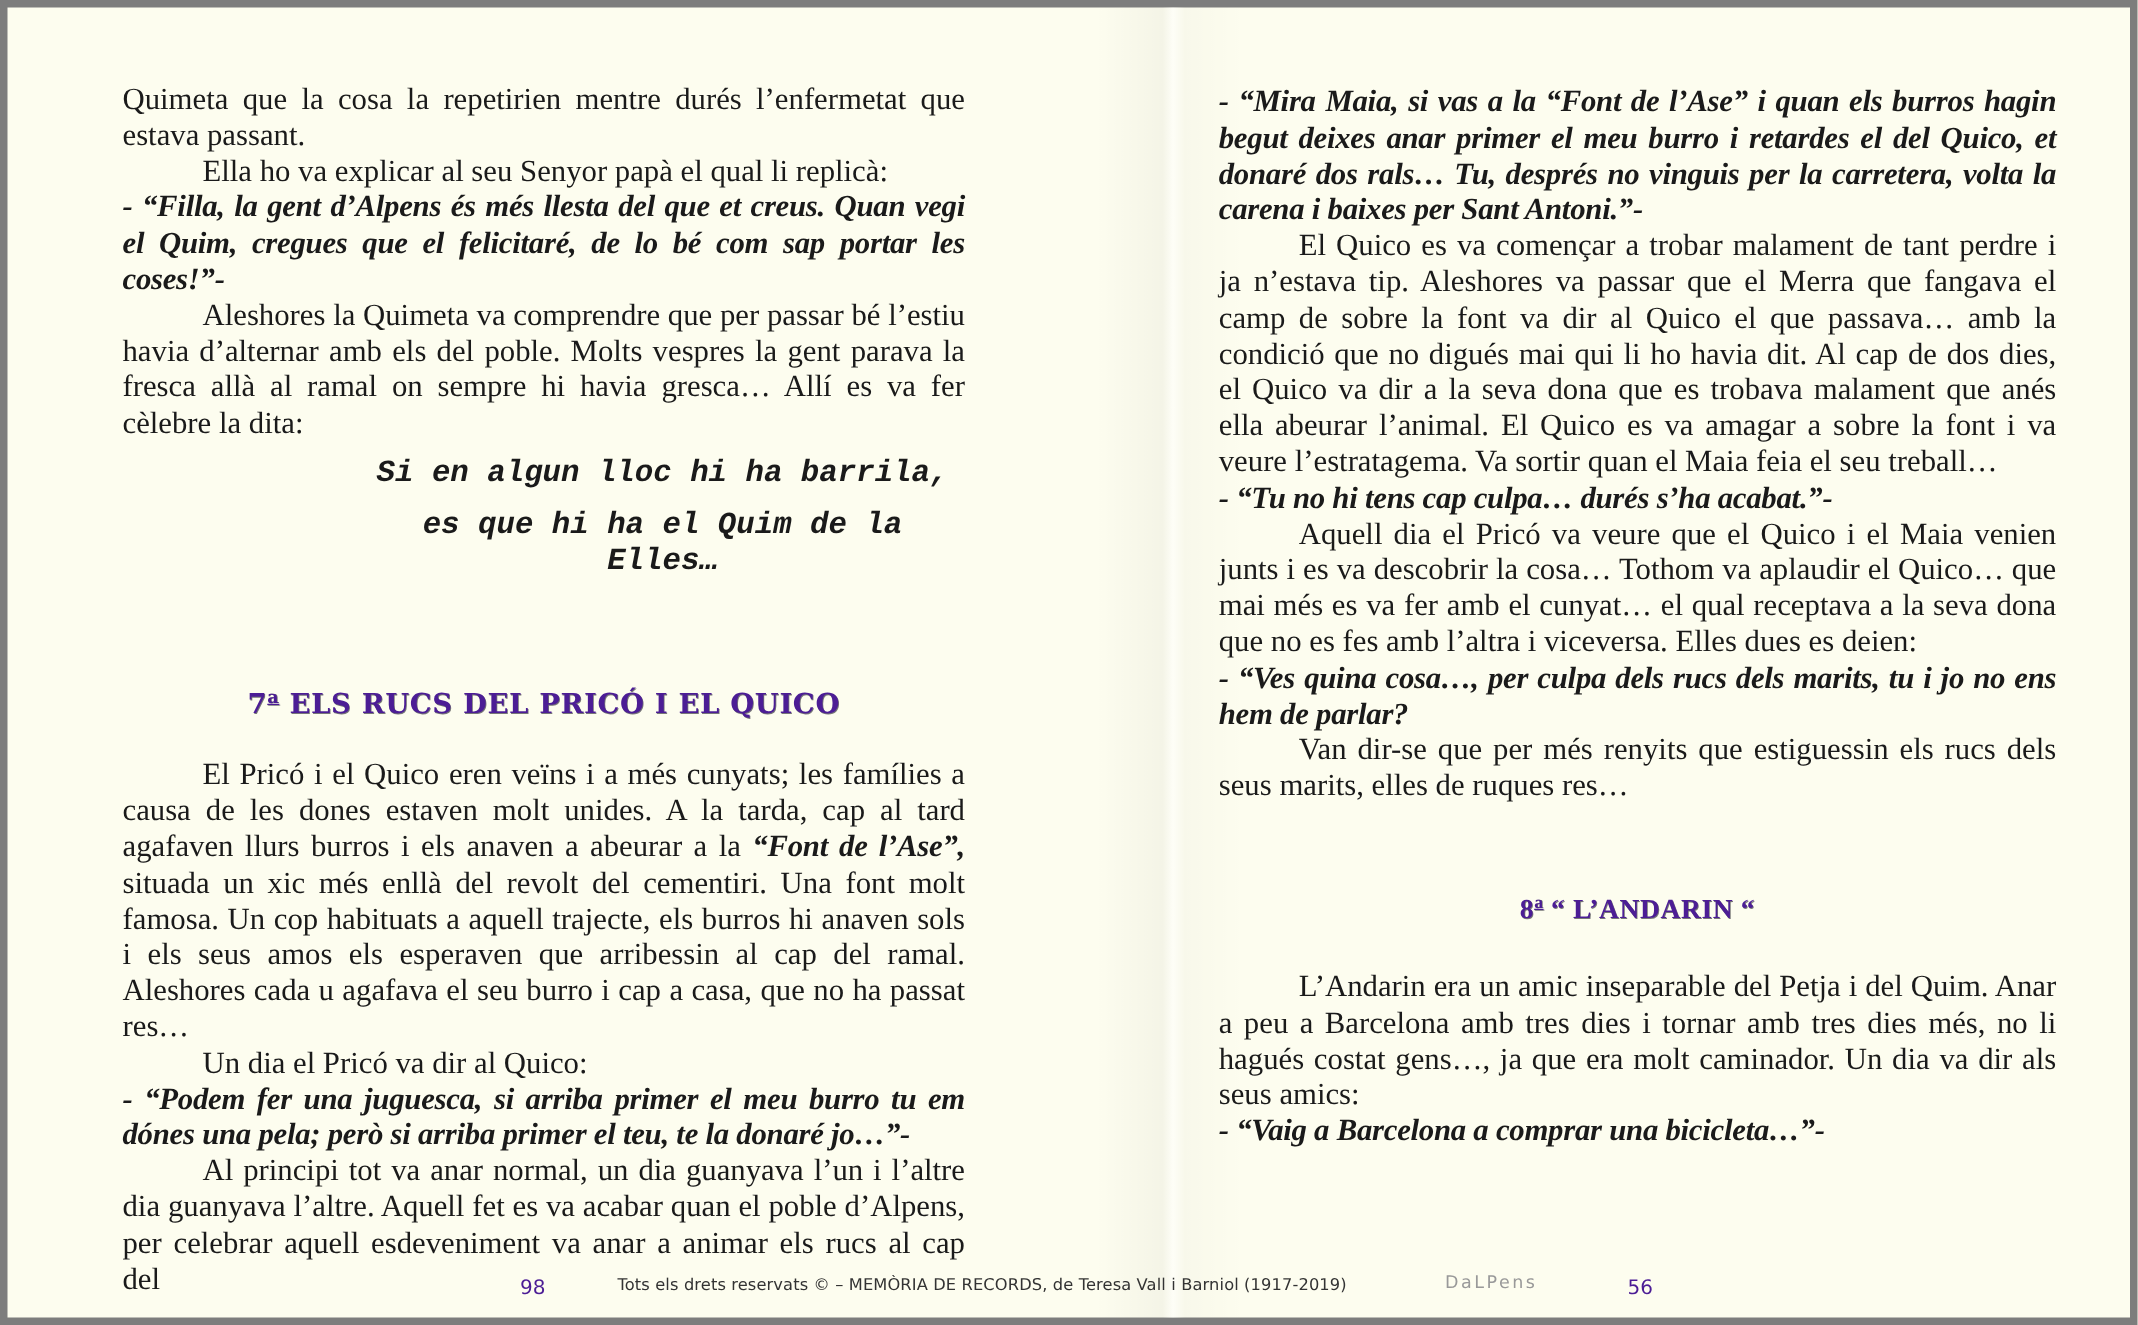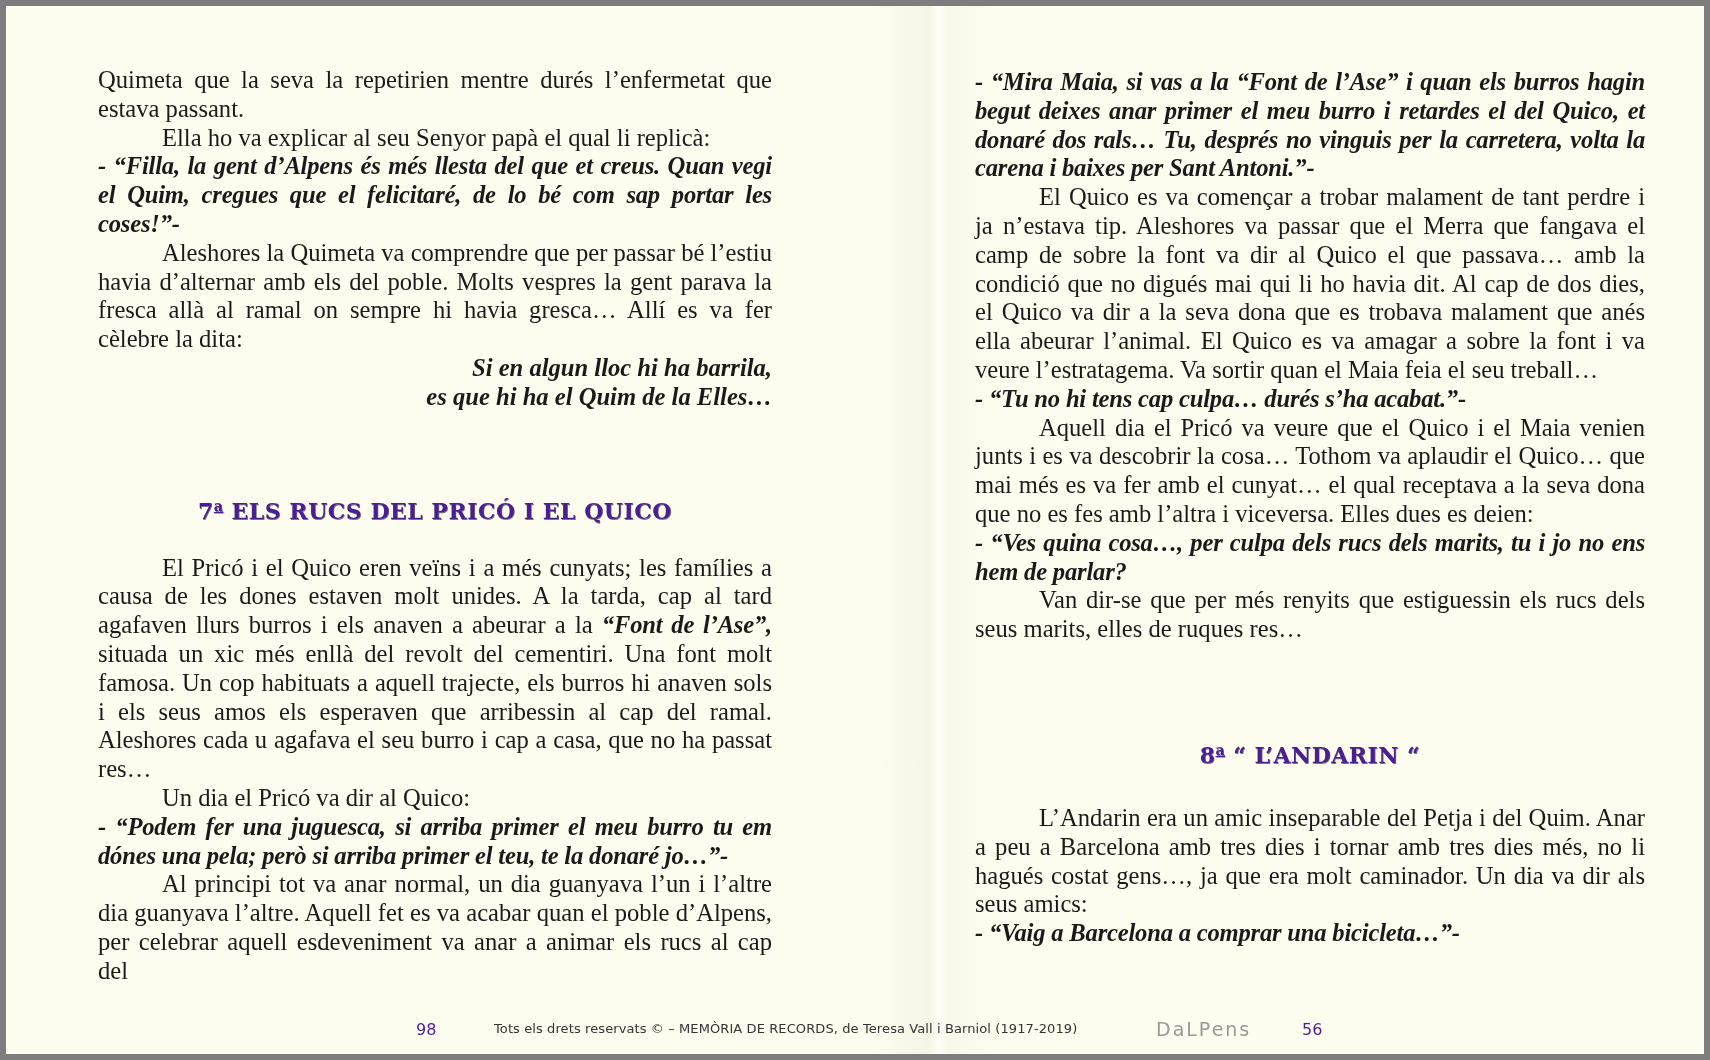--- a/index.html
+++ b/index.html
@@ -21,48 +21,48 @@
   .page {
     position: absolute; top: 60px;
     font-size: 24.6px; line-height: 28.8px;
     text-align: justify;
   }
   .page.left { left: 92px; width: 674px; }
   .page.right { left: 969px; width: 670px; top: 62px; }
   .p { margin: 0; text-indent: 0; }
   .p.indent { text-indent: 64px; }
   .q { font-weight: bold; font-style: italic; font-family: "Liberation Serif", serif; letter-spacing: -0.2px; }
-  .verse { margin: 0; padding-left: 190px; font-weight: bold; font-style: italic; text-align: right; }
+  .verse { margin: 12px; padding-left: 190px; font-weight: bold; font-style: italic; text-align: center; font-family: Liberation Mono, monospace; }
   .heading {
     text-align: center; margin: 0;
     font-family: "DejaVu Serif", serif; font-weight: bold;
     font-size: 22px; letter-spacing: 0.5px; color: #4c1d95;
     text-shadow: 0.6px 0.6px 0 #777;
   }
   .heading sup { font-size: 14px; text-decoration: underline; }
   .left .heading { margin-top: 80px; margin-bottom: 28px; }
-  .right .heading { margin-top: 92px; margin-bottom: 34px; }
+  .right .heading { margin-top: 65px; margin-bottom: 34px; font-family: Liberation Serif, serif; }
   .footer {
     position: absolute; top: 1014px; left: 0; width: 100%; height: 30px;
     font-family: "DejaVu Sans", sans-serif; font-size: 15px; color: #333;
   }
   .footer .pnum { position: absolute; font-size: 16px; color: #4c1d95; }
   .footer .pnum.l { left: 410px; }
   .footer .pnum.r { left: 1296px; }
   .footer .credit { position: absolute; left: 488px; top: 1px; font-size: 13px; letter-spacing: 0.1px; color: #333; }
-  .footer .brand { position: absolute; left: 1150px; top: -2px; font-size: 19px; letter-spacing: 2px; color: #999; font-family: "DejaVu Sans", sans-serif; font-weight: normal; }
+  .footer .brand { position: absolute; left: 1150px; top: -2px; font-size: 14px; letter-spacing: 2px; color: #999; font-family: "DejaVu Sans", sans-serif; font-weight: normal; }
 </style>
 </head>
 <body>
 
 <div class="spread">
   <div class="gutter"></div>
 
   <div class="page left">
-    <p class="p">Quimeta que la seva la repetirien mentre durés l’enfermetat que estava passant.</p>
+    <p class="p">Quimeta que la cosa la repetirien mentre durés l’enfermetat que estava passant.</p>
     <p class="p indent">Ella ho va explicar al seu Senyor papà el qual li replicà:</p>
     <p class="p q">- “Filla, la gent d’Alpens és més llesta del que et creus. Quan vegi el Quim, cregues que el felicitaré, de lo bé com sap portar les coses!”-</p>
     <p class="p indent">Aleshores la Quimeta va comprendre que per passar bé l’estiu havia d’alternar amb els del poble. Molts vespres la gent parava la fresca allà al ramal on sempre hi havia gresca… Allí es va fer cèlebre la dita:</p>
     <p class="verse">Si en algun lloc hi ha barrila,</p>
     <p class="verse">es que hi ha el Quim de la Elles…</p>
 
     <h2 class="heading">
       <span>7</span><sup>a</sup>
       <span>ELS RUCS DEL PRICÓ I EL QUICO</span>
     </h2>

